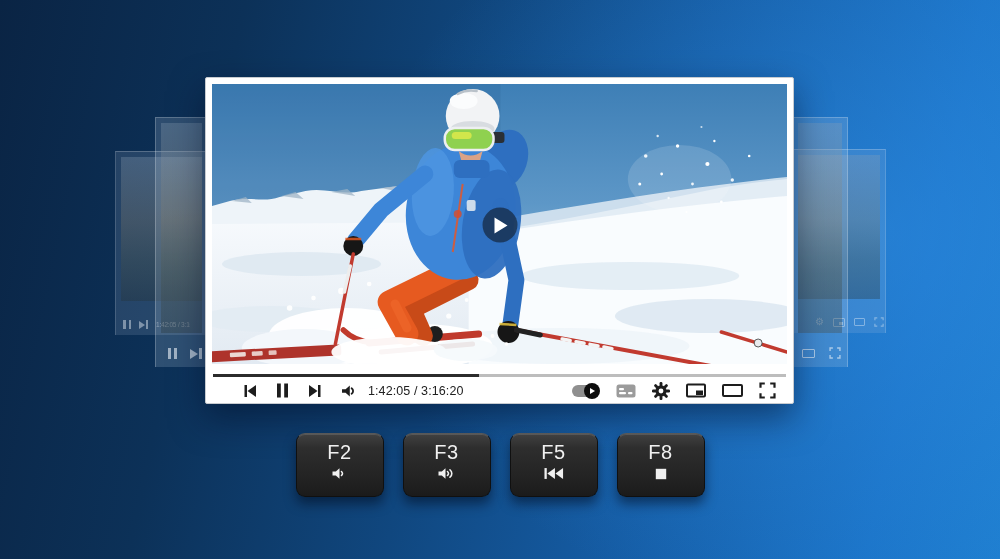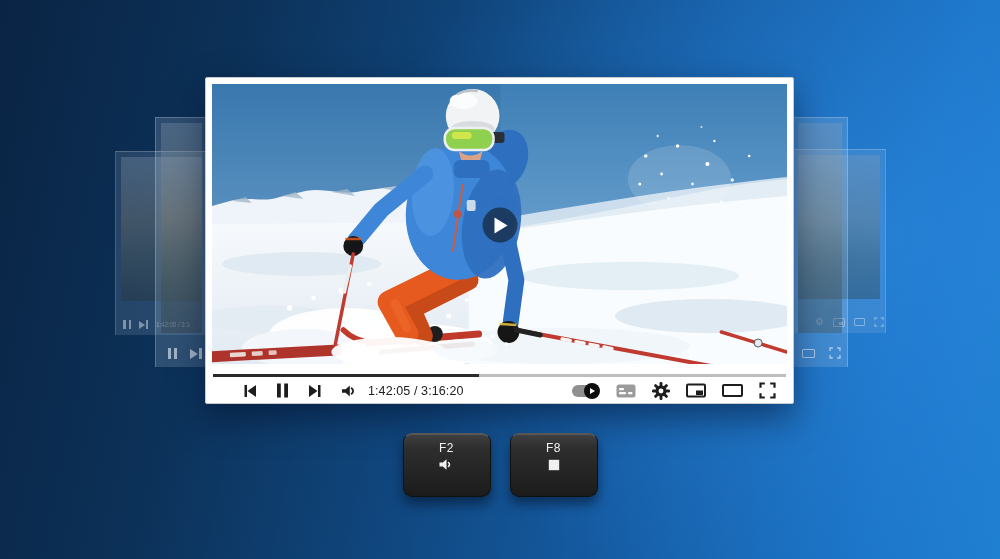--- a/index.html
+++ b/index.html
@@ -66,21 +66,21 @@
     display:flex; align-items:center; justify-content:center; }
   .toggle-knob i { display:block; width:0; height:0; border-left:5.5px solid #fff; border-top:3.5px solid transparent; border-bottom:3.5px solid transparent; margin-left:1px; }
 
   
   .keys-row { position:absolute; left:0; top:433px; width:1000px; display:flex; justify-content:center; gap:19px; z-index:6; }
   .key { width:88px; height:64px; border-radius:9px;
     background:linear-gradient(180deg,#414141 0%, #2e2e2e 22%, #232323 70%, #1b1b1b 100%);
     border:1px solid #101010; border-top-color:#585858;
     box-shadow:0 7px 12px rgba(0,8,24,.5), inset 0 1px 0 rgba(255,255,255,.12);
     display:flex; flex-direction:column; align-items:center; }
-  .key-label { margin-top:7px; font-size:12px; color:#f0f0f0; letter-spacing:.5px; }
+  .key-label { margin-top:7px; font-size:20px; color:#f0f0f0; letter-spacing:.5px; }
   .key-ico { margin-top:1px; height:17px; display:flex; align-items:center; }
 </style>
 </head>
 <body>
 
 <div class="stage">
 
   <div class="ghost ghost-left-b">
     <div class="ghost-screen"></div>
     <div class="ghost-bar">
@@ -349,20 +349,40 @@
     <div class="key">
       <span class="key-label">F2</span>
       <span class="key-ico">
           <svg width="15" height="13" viewBox="0 0 15 13">
             <path d="M0.5,4.5 L3.8,4.5 L7.5,1.2 L7.5,11.8 L3.8,8.5 L0.5,8.5 Z" fill="#f0f0f0"></path>
             <path d="M9.5,4.6 C10.8,5.6 10.8,7.4 9.5,8.4" fill="none" stroke="#f0f0f0" stroke-width="1.6" stroke-linecap="round"></path>
           </svg>
         </span>
     </div>
     <div class="key">
+      <span class="key-label">F3</span>
+      <span class="key-ico">
+          <svg width="18" height="13" viewBox="0 0 18 13">
+            <path d="M0.5,4.5 L3.8,4.5 L7.5,1.2 L7.5,11.8 L3.8,8.5 L0.5,8.5 Z" fill="#f0f0f0"></path>
+            <path d="M9.5,4.6 C10.8,5.6 10.8,7.4 9.5,8.4" fill="none" stroke="#f0f0f0" stroke-width="1.6" stroke-linecap="round"></path>
+            <path d="M12,2.8 C14.4,4.6 14.4,8.4 12,10.2" fill="none" stroke="#f0f0f0" stroke-width="1.6" stroke-linecap="round"></path>
+          </svg>
+        </span>
+    </div>
+    <div class="key">
+      <span class="key-label">F5</span>
+      <span class="key-ico">
+          <svg width="20" height="13" viewBox="0 0 21 13">
+            <rect x="0.5" y="0.8" width="2.4" height="11.4" fill="#f0f0f0"></rect>
+            <polygon points="11.5,0.8 11.5,12.2 3.5,6.5" fill="#f0f0f0"></polygon>
+            <polygon points="20,0.8 20,12.2 12,6.5" fill="#f0f0f0"></polygon>
+          </svg>
+        </span>
+    </div>
+    <div class="key">
       <span class="key-label">F8</span>
       <span class="key-ico">
           <svg width="12" height="12" viewBox="0 0 12 12">
             <rect x="0.8" y="0.8" width="10.4" height="10.4" fill="#f0f0f0"></rect>
           </svg>
         </span>
     </div>
   </div>
 
 </div>

